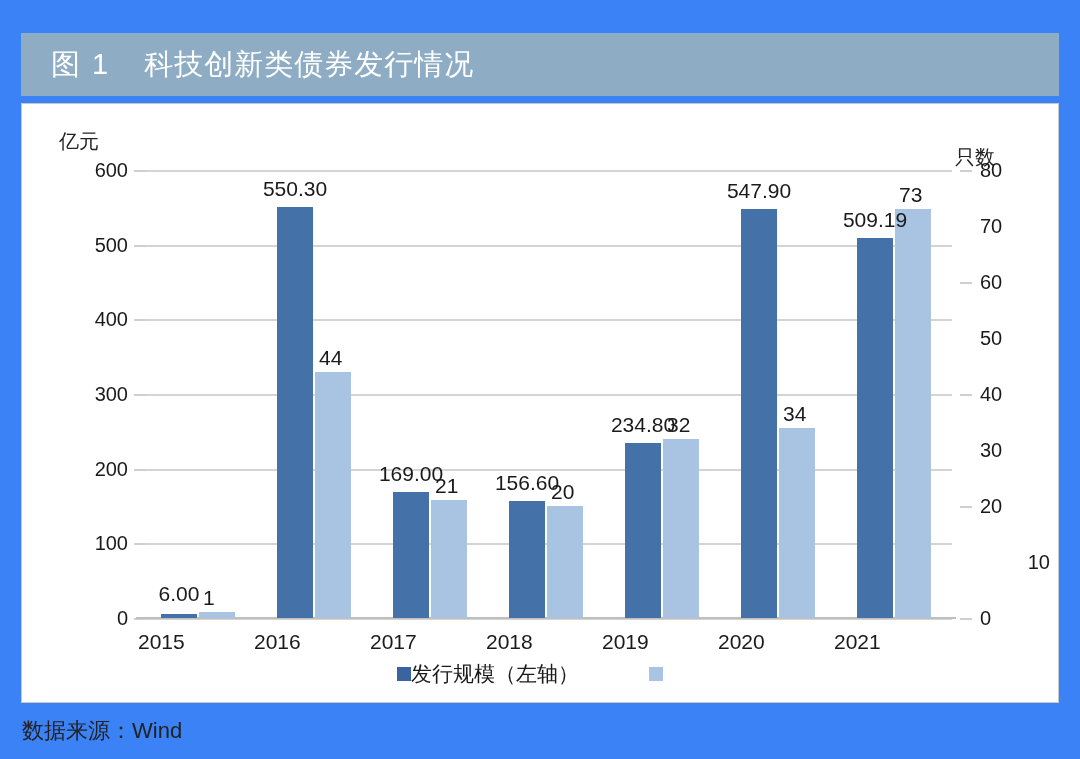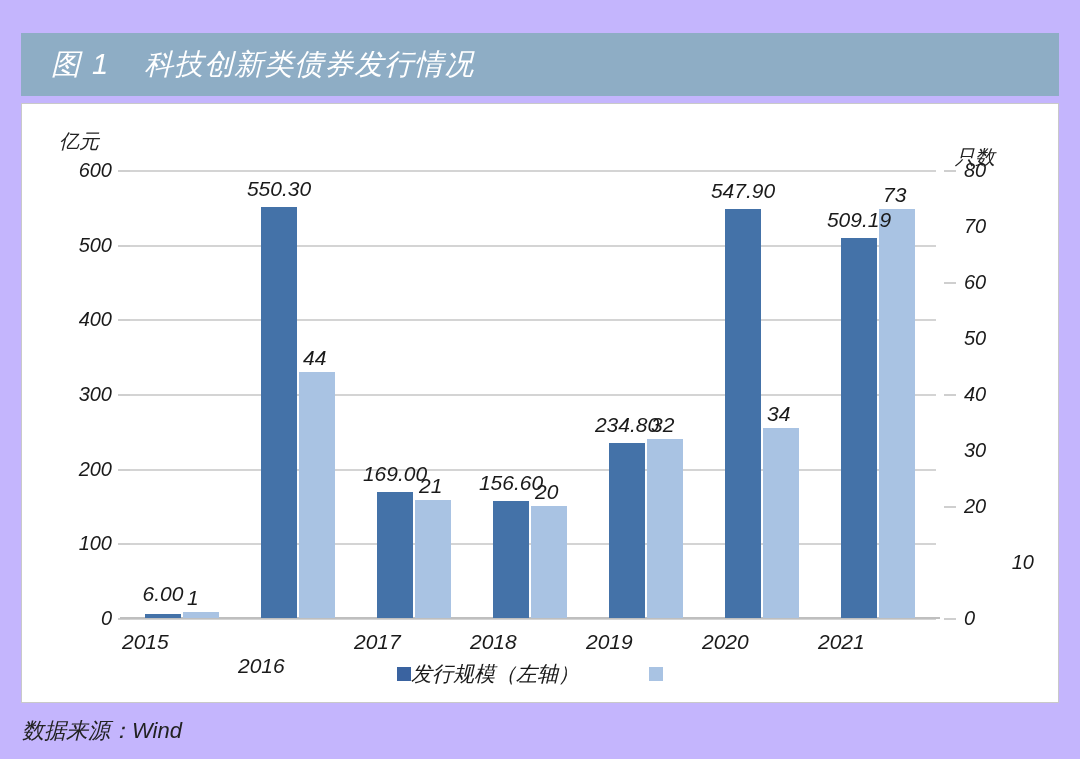--- a/index.html
+++ b/index.html
@@ -4,22 +4,21 @@
 <style>
   html,body{margin:0;padding:0;}
   body{
     width:1080px;height:759px;
     background:#ffffff;
     font-family:"Liberation Sans","DejaVu Sans",sans-serif;
     overflow:hidden;
   }
   .figure{
     position:absolute;left:0;top:0;width:1080px;height:759px;
-    background:#c4b5fd;
-    font-style:italic;
+    background:#3b82f6;
   }
   
   .fig-header{
     position:absolute;left:21px;top:33px;width:1038px;height:63px;
     background:#8eadc5;
     display:flex;align-items:center;
   }
   .fig-header .fig-no{
     color:#ffffff;font-size:29px;letter-spacing:2px;margin-left:30px;
     font-family:"Liberation Sans","DejaVu Sans",sans-serif;
@@ -32,21 +31,21 @@
     position:absolute;left:21px;top:103px;width:1038px;height:600px;
     background:#ffffff;border:1px solid #c9c9c9;
     box-sizing:border-box;
   }
   
   .unit-left{position:absolute;left:59px;top:128px;font-size:20px;color:#222;}
   .unit-right{position:absolute;left:955px;top:128px;font-size:20px;color:#222;margin-top:16px;}
 
   
   .plot{
-    position:absolute;left:124px;top:170px;width:812px;height:448px;
+    position:absolute;left:140px;top:170px;width:812px;height:448px;
   }
   .gridline{
     position:absolute;left:0;width:100%;height:2px;background:#d4d4d4;
   }
   .axis-base{
     position:absolute;left:-4px;top:447px;width:820px;height:2px;background:#bfbfbf;
   }
   .tick-left,.tick-right{
     position:absolute;width:12px;height:2px;background:#cfcfcf;
   }
@@ -141,21 +140,21 @@
       <div class="axis-base"></div>
       <div class="bar scale" style="left: 21px; width: 36px; height: 4.48px;"></div>
       <div class="bar count" style="left: 59px; width: 36px; height: 5.6px;"></div>
       <div class="vlabel" style="width: 120px; left: -21px; top: 412px;">6.00</div>
       <div class="clabel" style="left: 63px; top: 416.4px;">1</div>
       <div class="xlabel" style="left: -2px;">2015</div>
       <div class="bar scale" style="left: 137px; width: 36px; height: 410.891px;"></div>
       <div class="bar count" style="left: 175px; width: 36px; height: 246.4px;"></div>
       <div class="vlabel" style="width: 120px; left: 95px; top: 7.10933px;">550.30</div>
       <div class="clabel" style="left: 179px; top: 175.6px;">44</div>
-      <div class="xlabel" style="left: 114px; margin-top: 24px;">2016</div>
+      <div class="xlabel" style="left: 114px;">2016</div>
       <div class="bar scale" style="left: 253px; width: 36px; height: 126.187px;"></div>
       <div class="bar count" style="left: 291px; width: 36px; height: 117.6px;"></div>
       <div class="vlabel" style="width: 120px; left: 211px; top: 291.813px;">169.00</div>
       <div class="clabel" style="left: 295px; top: 304.4px;">21</div>
       <div class="xlabel" style="left: 230px;">2017</div>
       <div class="bar scale" style="left: 369px; width: 36px; height: 116.928px;"></div>
       <div class="bar count" style="left: 407px; width: 36px; height: 112px;"></div>
       <div class="vlabel" style="width: 120px; left: 327px; top: 301.072px;">156.60</div>
       <div class="clabel" style="left: 411px; top: 310px;">20</div>
       <div class="xlabel" style="left: 346px;">2018</div>

